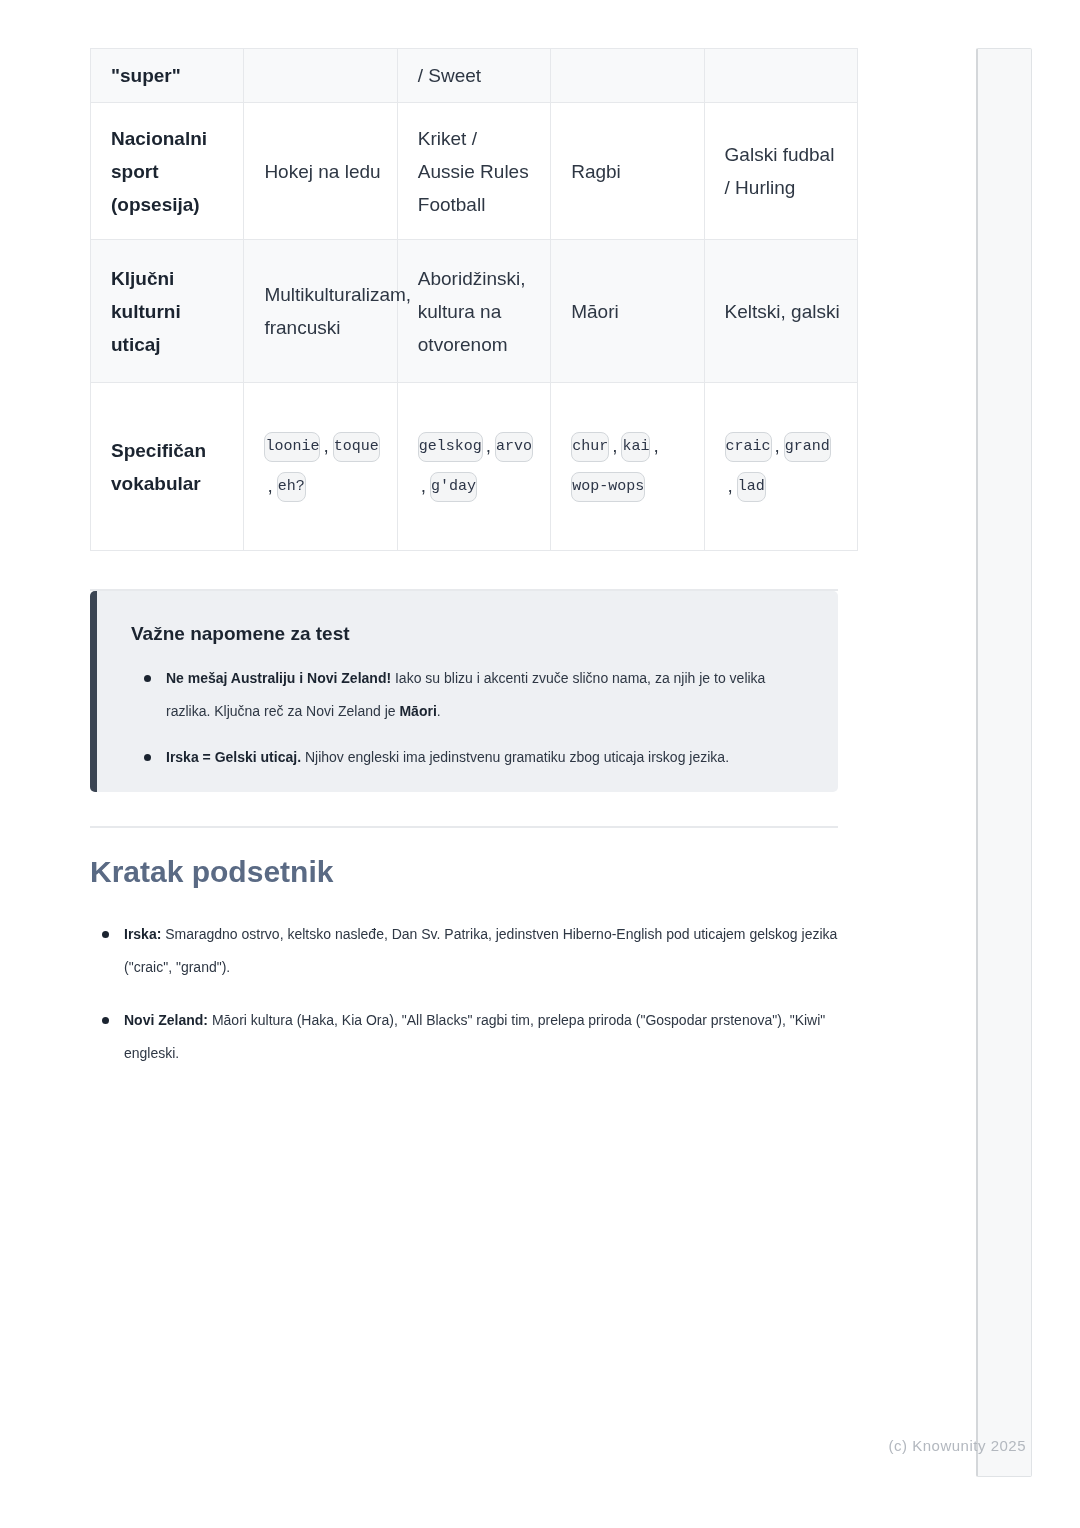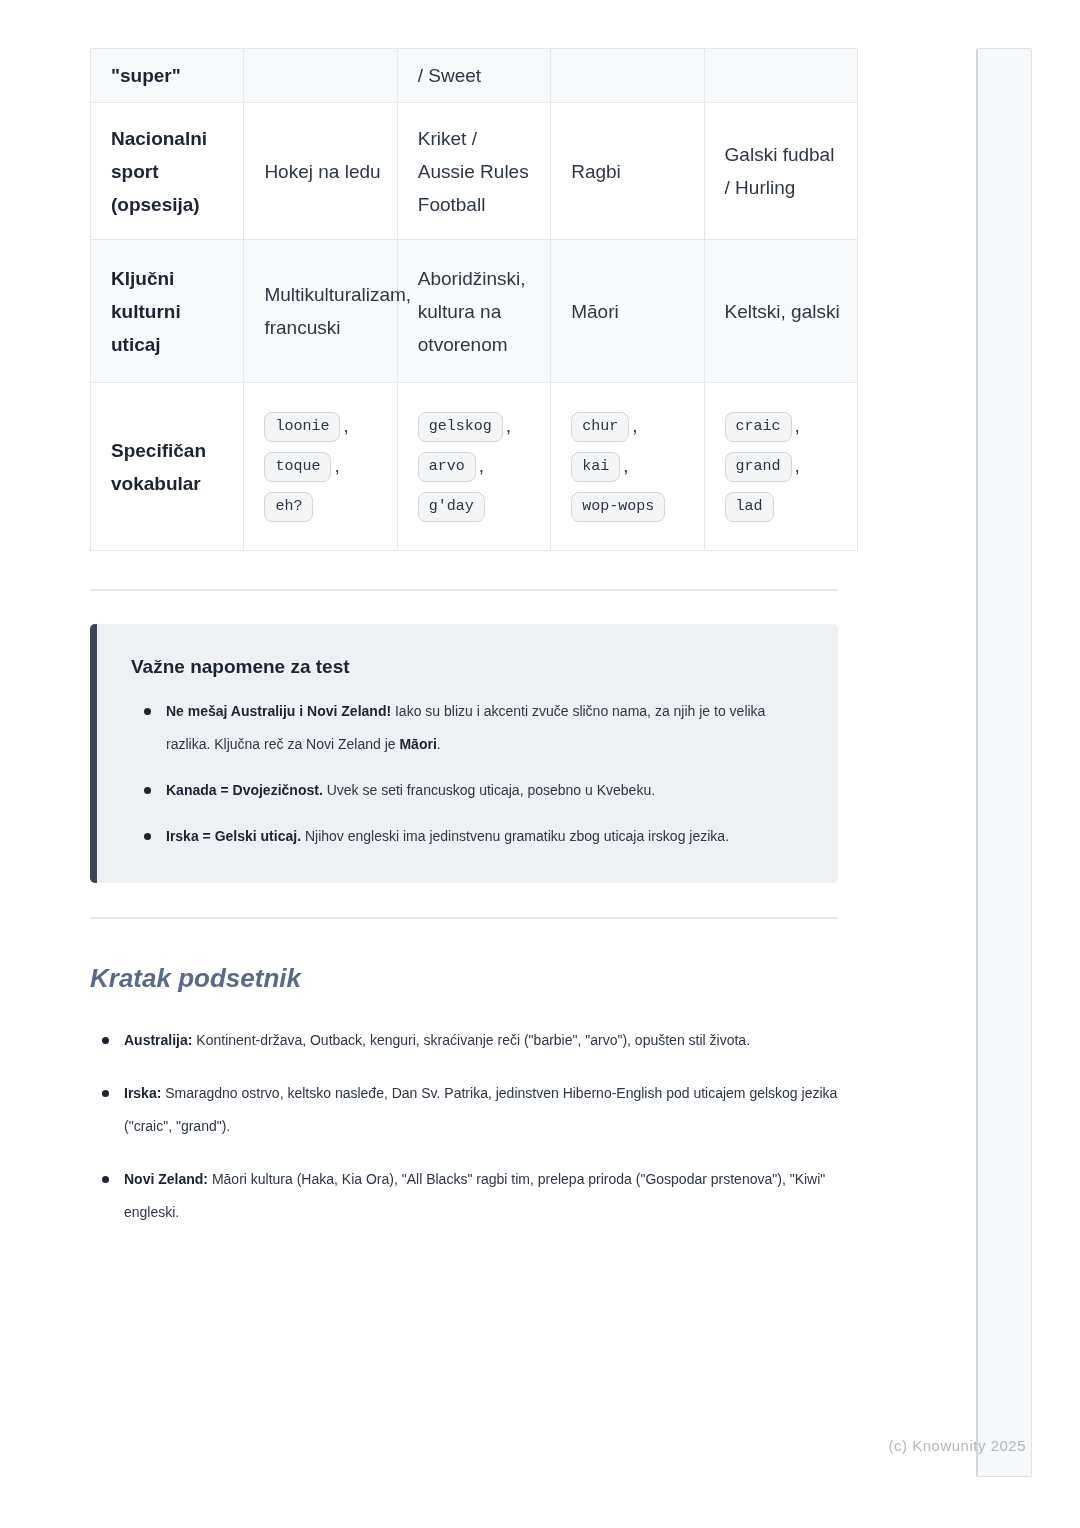--- a/index.html
+++ b/index.html
@@ -57,41 +57,40 @@
   table.countries tr:nth-child(4) td{height:168px;}
   .chip{
     display:inline-block;
     font-family:"Liberation Mono", monospace;
     font-size:15px;
     line-height:20px;
     color:var(--chip-text);
     background:var(--chip-bg);
     border:1.5px solid var(--chip-border);
     border-radius:8px;
-    padding:4px 10px;
+    padding:4px 0;
     margin:5px 0;
     vertical-align:middle;
     word-break:break-word;
   }
   .comma{margin-left:3px;margin-right:4px;}
   
   .divider{
     height:2px;
     background:var(--divider);
     width:748px;
   }
   .divider-1{margin-top:38px;}
   .divider-2{margin-top:34px;}
   
   .callout{
-    margin-top:33px;
     background:var(--callout-bg);
     border-left:7px solid var(--callout-border);
     border-radius:5px;
-    padding:26px 28px 30px 34px;
+    padding:26px 28px 18px 34px;
   }
   .callout-title{
     font-weight:bold;
     font-size:19px;
     line-height:33px;
     color:var(--label-text);
     margin-bottom:12px;
   }
   ul.bullets{list-style:none;}
   ul.bullets li{
@@ -106,26 +105,25 @@
     content:"";
     position:absolute;
     left:13px; top:13px;
     width:7px; height:7px;
     border-radius:50%;
     background:var(--label-text);
   }
   ul.bullets strong{color:var(--label-text);}
   
   .summary-heading{
-    margin-top:39px;
-    font-size:26px;
+    margin-top:24px;
+    font-size:30px;
     line-height:40px;
     font-weight:bold;
     color:var(--heading);
-    font-style:italic;
   }
   ul.summary{margin-top:26px;}
   ul.summary li{margin-bottom:20px;padding-left:34px;}
   ul.summary li::before{left:12px;}
   
   .side-strip{
     position:absolute;
     left:976px; top:48px;
     width:56px; height:1429px;
     background:#f7f8f9;
@@ -183,31 +181,29 @@
         </tr>
       </tbody>
   </table>
 
   <div class="divider divider-1"></div>
 
   <div class="callout">
     <div class="callout-title">Važne napomene za test</div>
     <ul class="bullets">
         <li><strong>Ne mešaj Australiju i Novi Zeland!</strong><span> Iako su blizu i akcenti zvuče slično nama, za njih je to velika razlika. Ključna reč za Novi Zeland je </span><strong>Māori</strong><span>.</span></li>
-        <li><strong>Kanada = Dvojezičnost.</strong><span> Uvek se seti francuskog uticaja, posebno u Kvebeku.</span></li>
         <li><strong>Irska = Gelski uticaj.</strong><span> Njihov engleski ima jedinstvenu gramatiku zbog uticaja irskog jezika.</span></li>
       </ul>
   </div>
 
   <div class="divider divider-2"></div>
 
   <h2 class="summary-heading">Kratak podsetnik</h2>
 
   <ul class="bullets summary">
-      <li><strong>Australija:</strong><span> Kontinent-država, Outback, kenguri, skraćivanje reči ("barbie", "arvo"), opušten stil života.</span></li>
       <li><strong>Irska:</strong><span> Smaragdno ostrvo, keltsko nasleđe, Dan Sv. Patrika, jedinstven Hiberno-English pod uticajem gelskog jezika ("craic", "grand").</span></li>
       <li><strong>Novi Zeland:</strong><span> Māori kultura (Haka, Kia Ora), "All Blacks" ragbi tim, prelepa priroda ("Gospodar prstenova"), "Kiwi" engleski.</span></li>
     </ul>
 
 </div>
 
 <div class="side-strip"></div>
 
 <div class="watermark">(c) Knowunity 2025</div>
 

